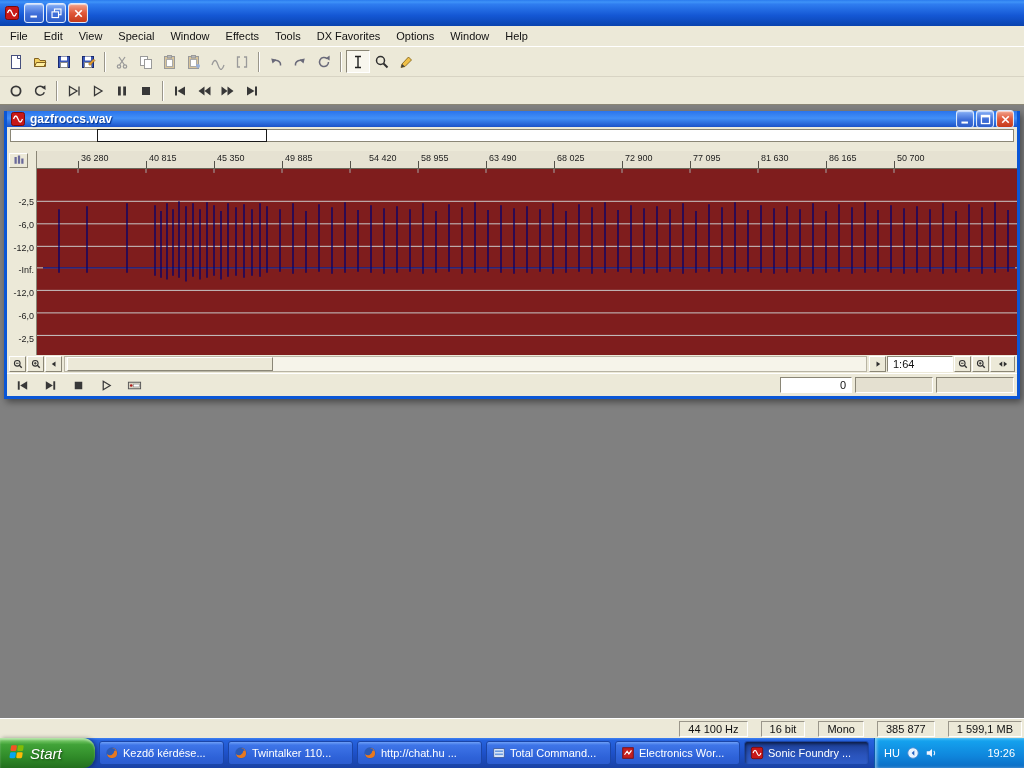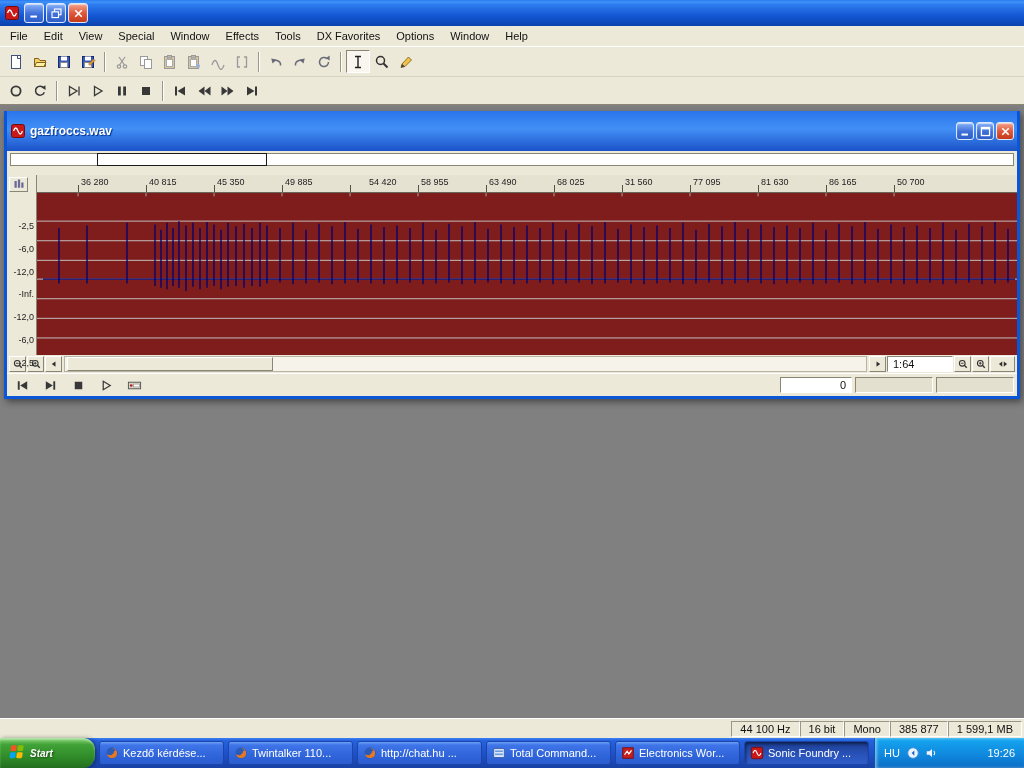--- a/index.html
+++ b/index.html
@@ -31,21 +31,21 @@
   .tbtn { width:24px; height:23px; display:flex; align-items:center; justify-content:center;
     background:transparent; border:1px solid transparent; padding:0; }
   .tbtn.selected { background:#F8F6EE; border:1px solid; border-color:#8a8676 #fff #fff #8a8676; }
   .tbtn svg { width:16px; height:16px; }
   .tsep { width:2px; height:20px; border-left:1px solid #9a968a; border-right:1px solid #fff; margin:0 4px; }
 
   
   .mdi { flex:1; background:#808080; position:relative; min-height:0; }
   .doc { position:absolute; left:4px; right:4px; top:6px; height:288px; display:flex; flex-direction:column;
     border:3px solid #0A56D6; border-top:0; background:#ECE9D8; box-shadow:2px 3px 7px rgba(0,0,0,.45); }
-  .doc-titlebar { height:40px; background:linear-gradient(180deg,#2A74EC 0%,#428FF6 45%,#1B52C8 100%);
+  .doc-titlebar { height:16px; background:linear-gradient(180deg,#2A74EC 0%,#428FF6 45%,#1B52C8 100%);
     display:flex; align-items:center; padding:2px 3px; gap:4px; }
   .doc-titlebar .title { color:#fff; font-weight:bold; font-size:12px; flex:1; text-shadow:1px 1px 1px #00318F; }
   .doc-titlebar .winbtn { width:18px; height:18px; }
 
   .overview { height:13px; margin:2px 3px 0; border:1px solid #8a8676; background:#fff; position:relative; }
   .viewbox { position:absolute; top:-1px; bottom:-1px; border:1px solid #1a1a1a; }
 
   .rulerrow { height:18px; display:flex; margin-top:9px; }
   .gutter { width:30px; border-right:1px solid #8a8676; background:#ECE9D8; display:flex; align-items:center; padding-left:2px; }
   .levelsbtn { width:19px; height:15px; border:1px solid; border-color:#fff #8a8676 #8a8676 #fff;
@@ -86,21 +86,21 @@
     gap:2px; padding:1px 2px; }
   .statusspacer { flex:1; }
   .sfield { height:16px; border:1px solid; border-color:#9a968a #fff #fff #9a968a; font-size:11px;
     display:flex; align-items:center; padding:0 8px; color:#111; background:#ECE9D8; }
 
   
   .taskbar { height:30px; background:linear-gradient(180deg,#3C81F3 0%,#2663DE 8%,#1E51C9 50%,#1941A5 100%);
     display:flex; align-items:stretch; }
   .startbtn { width:95px; background:linear-gradient(180deg,#8FD97C 0%,#41A338 22%,#2F8A28 65%,#236F1E 100%);
     border-radius:0 12px 12px 0; display:flex; align-items:center; gap:5px; padding-left:7px;
-    color:#fff; font-size:10px; font-weight:bold; font-style:italic; text-shadow:1px 1px 2px #1A4A14;
+    color:#fff; font-size:15px; font-weight:normal; font-style:italic; text-shadow:1px 1px 2px #1A4A14;
     box-shadow:inset 0 2px 2px rgba(255,255,255,.35), 2px 0 4px rgba(0,0,0,.35); }
   .startbtn svg { width:18px; height:18px; }
   .taskbuttons { display:flex; flex:0 0 auto; }
   .task-btn { width:125px; margin:3px 0 3px 4px; border-radius:3px;
     background:linear-gradient(180deg,#6FA0F8 0%,#3E75E8 14%,#2E62D8 70%,#2C5CD0 100%);
     border:1px solid #1B46A8; display:flex; align-items:center; gap:4px; padding:0 5px; color:#fff;
     font-size:11px; white-space:nowrap; overflow:hidden; }
   .task-btn svg { width:14px; height:14px; flex:0 0 auto; }
   .task-btn.active { background:linear-gradient(180deg,#1B3D92 0%,#2A54BC 60%,#2E5CC8 100%);
     box-shadow:inset 1px 2px 3px rgba(0,0,0,.5); }
@@ -380,21 +380,21 @@
               <span class="rlabel" style="left: 248px;">49 885</span>
               <span class="tick" style="left: 313px;"></span>
               <span class="rlabel" style="left: 332px;">54 420</span>
               <span class="tick" style="left: 381px;"></span>
               <span class="rlabel" style="left: 384px;">58 955</span>
               <span class="tick" style="left: 449px;"></span>
               <span class="rlabel" style="left: 452px;">63 490</span>
               <span class="tick" style="left: 517px;"></span>
               <span class="rlabel" style="left: 520px;">68 025</span>
               <span class="tick" style="left: 585px;"></span>
-              <span class="rlabel" style="left: 588px;">31 560</span>
+              <span class="rlabel" style="left: 588px;">72 900</span>
               <span class="tick" style="left: 653px;"></span>
               <span class="rlabel" style="left: 656px;">77 095</span>
               <span class="tick" style="left: 721px;"></span>
               <span class="rlabel" style="left: 724px;">81 630</span>
               <span class="tick" style="left: 789px;"></span>
               <span class="rlabel" style="left: 792px;">86 165</span>
               <span class="tick" style="left: 857px;"></span>
               <span class="rlabel" style="left: 860px;">50 700</span>
             </div>
         </div>
@@ -599,21 +599,21 @@
           <span class="spacer"></span>
           <span class="posfield">0</span>
           <span class="auxfield"></span>
           <span class="auxfield"></span>
         </div>
       </div>
     </div>
 
     <div class="statusbar">
       <span class="statusspacer"></span>
-      <span id="status-fields" style="display:flex;gap:0;">
+      <span id="status-fields" style="display:flex;gap:13px;">
           <span class="sfield">44 100 Hz</span>
           <span class="sfield">16 bit</span>
           <span class="sfield">Mono</span>
           <span class="sfield">385 877</span>
           <span class="sfield">1 599,1 MB</span>
         </span>
     </div>
   </div>
 
   <div class="taskbar">

